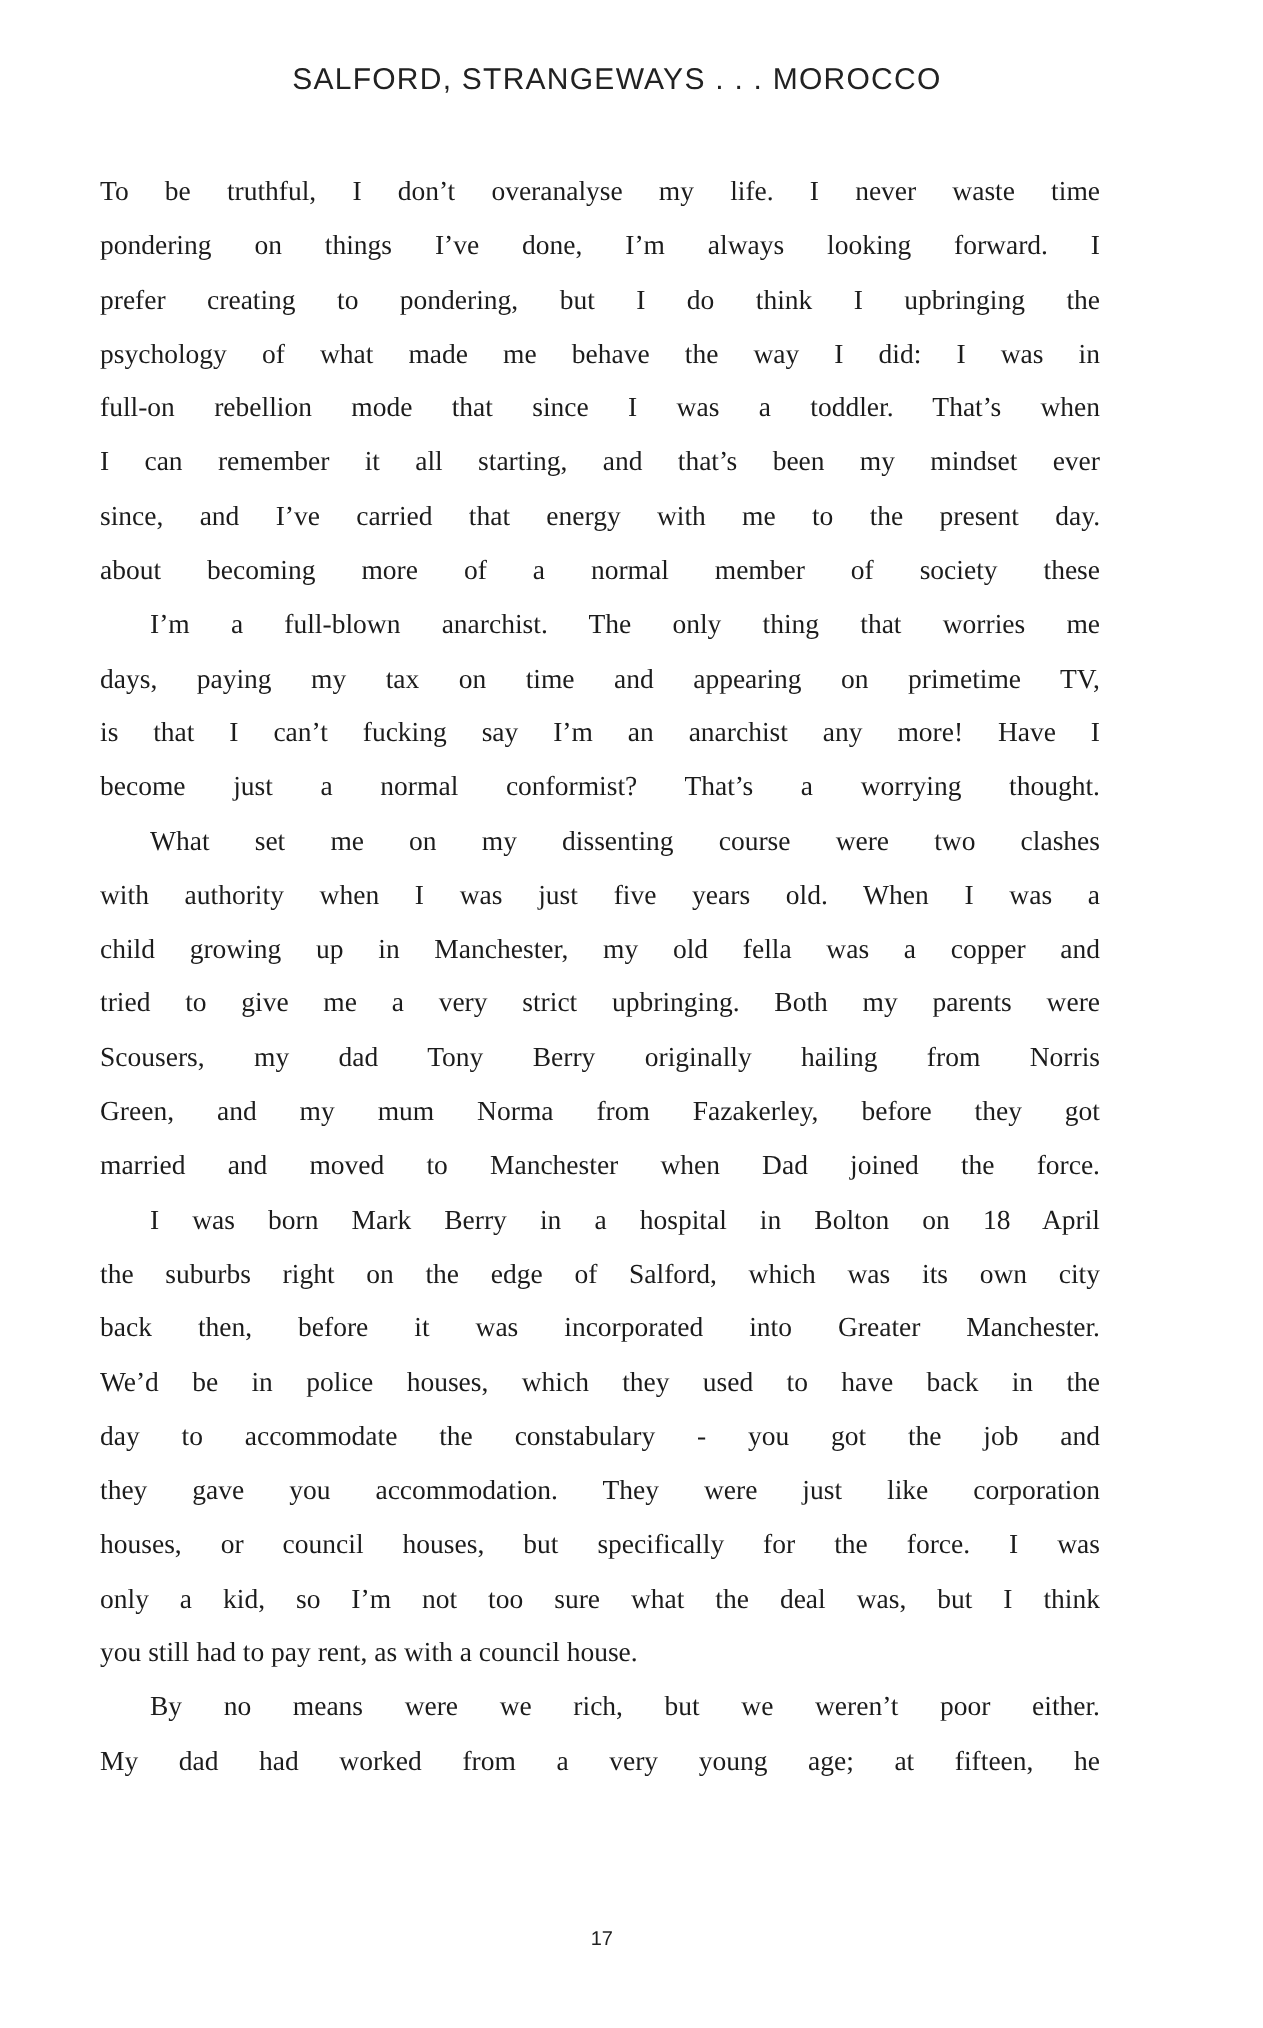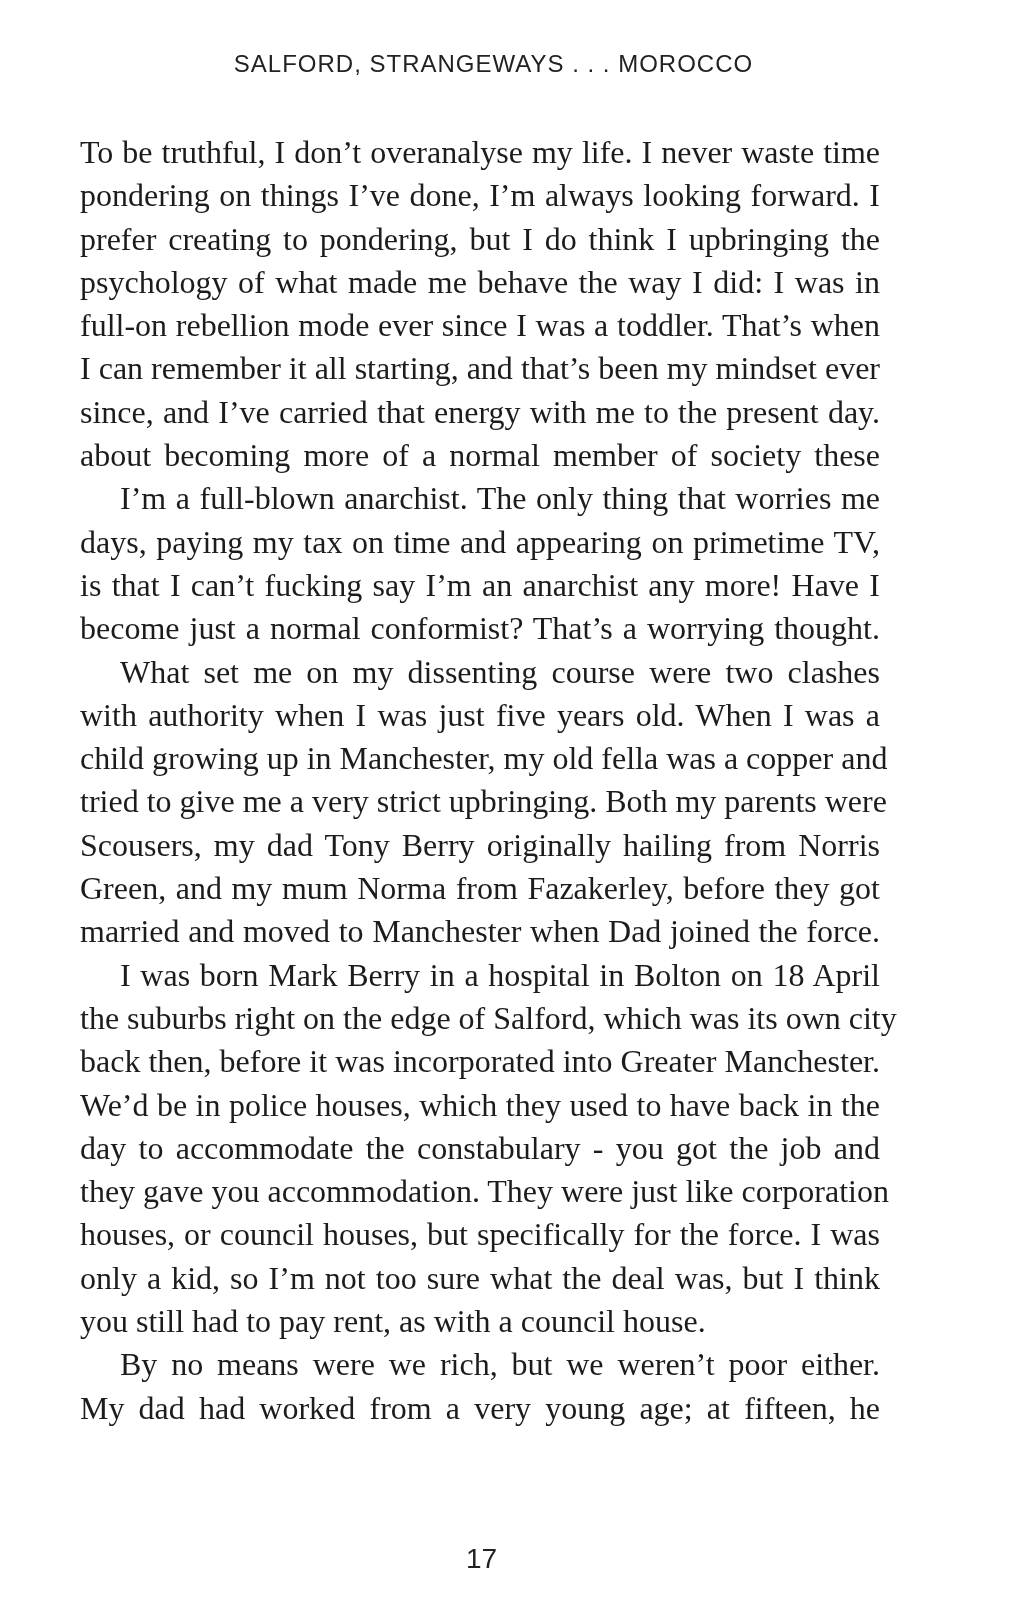--- a/index.html
+++ b/index.html
@@ -29,55 +29,55 @@
     .body-text {
       position: absolute;
       top: 131px;
       left: 80px;
       width: 800px;
     }
     .line {
       height: 43.3px;
       line-height: 43.3px;
       font-family: "Liberation Serif", serif;
-      font-size: 32px;
+      font-size: 22px;
       text-align: justify;
       text-align-last: justify;
       white-space: nowrap;
       overflow: visible;
     }
     .line.indent {
       padding-left: 40px;
     }
     .line.last {
       text-align-last: left;
     }
     .folio {
       position: absolute;
       top: 1543px;
       left: 0;
       width: 963px;
       text-align: center;
       font-family: "Liberation Sans", sans-serif;
-      font-size: 28px;
+      font-size: 16px;
       color: #222;
     }
   </style>
 </head>
 <body>
 
 <div class="running-head">SALFORD, STRANGEWAYS . . . MOROCCO</div>
 
 <div class="body-text">
   <div>
     <div class="line">To be truthful, I don’t overanalyse my life. I never waste time</div>
     <div class="line">pondering on things I’ve done, I’m always looking forward. I</div>
     <div class="line">prefer creating to pondering, but I do think I upbringing the</div>
     <div class="line">psychology of what made me behave the way I did: I was in</div>
-    <div class="line">full-on rebellion mode ever since I was a toddler. That’s when</div>
+    <div class="line">full-on rebellion mode that since I was a toddler. That’s when</div>
     <div class="line">I can remember it all starting, and that’s been my mindset ever</div>
     <div class="line">since, and I’ve carried that energy with me to the present day.</div>
   </div>
   <div>
     <div class="line">about becoming more of a normal member of society these</div>
     <div class="line indent">I’m a full-blown anarchist. The only thing that worries me</div>
     <div class="line">days, paying my tax on time and appearing on primetime TV,</div>
     <div class="line">is that I can’t fucking say I’m an anarchist any more! Have I</div>
     <div class="line">become just a normal conformist? That’s a worrying thought.</div>
   </div>

